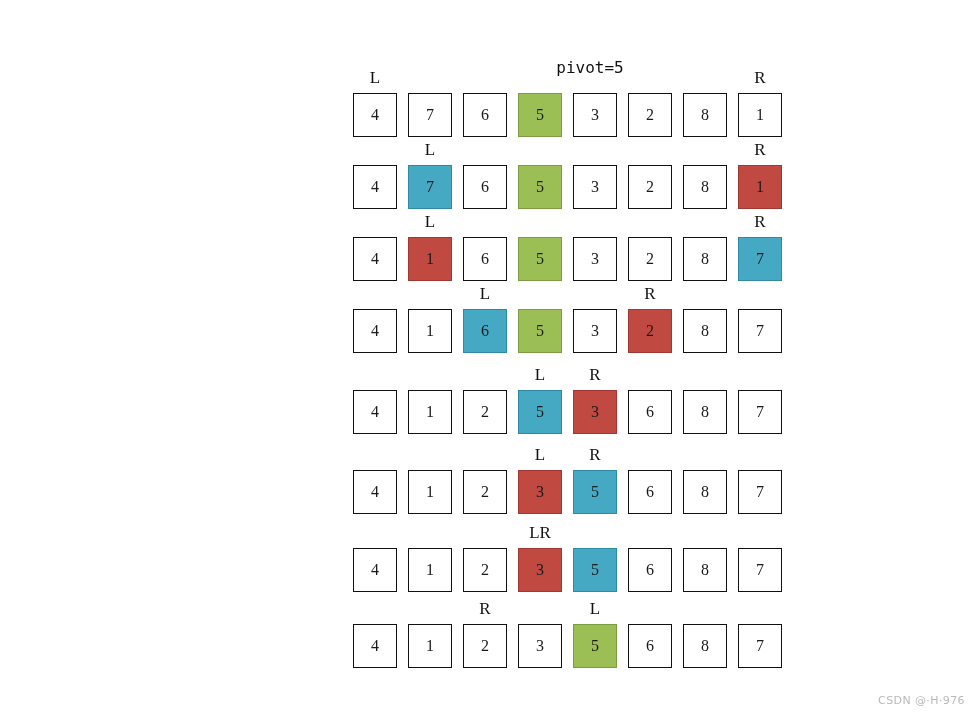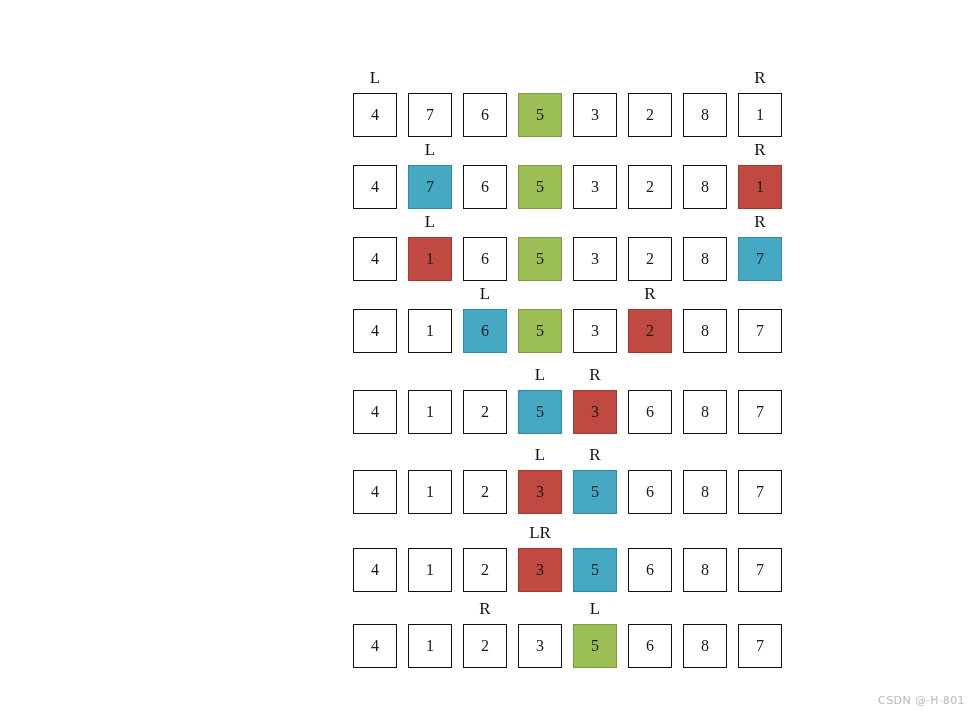--- a/index.html
+++ b/index.html
@@ -126,20 +126,21 @@
     color: #b9b9b9;
     letter-spacing: 0.4px;
     white-space: nowrap;
   }
 </style>
 </head>
 <body>
 
 <div id="canvas">
 
+  <div class="pivot-caption">pivot=5</div>
 
 
   <div id="rows">
       <div class="row" style="top: 93px;">
         <div class="ptr" style="left: 0px;">L</div>
         <div class="cell" style="left: 0px;">4</div>
         <div class="cell" style="left: 55px;">7</div>
         <div class="cell" style="left: 110px;">6</div>
         <div class="cell green" style="left: 165px;">5</div>
         <div class="cell" style="left: 220px;">3</div>
@@ -226,14 +227,14 @@
         <div class="cell" style="left: 110px;">2</div>
         <div class="cell" style="left: 165px;">3</div>
         <div class="ptr" style="left: 220px;">L</div>
         <div class="cell green" style="left: 220px;">5</div>
         <div class="cell" style="left: 275px;">6</div>
         <div class="cell" style="left: 330px;">8</div>
         <div class="cell" style="left: 385px;">7</div>
       </div>
     </div>
 
-  <div class="watermark">CSDN @·H·801</div>
+  <div class="watermark">CSDN @·H·976</div>
 </div>
 
 </body></html>

